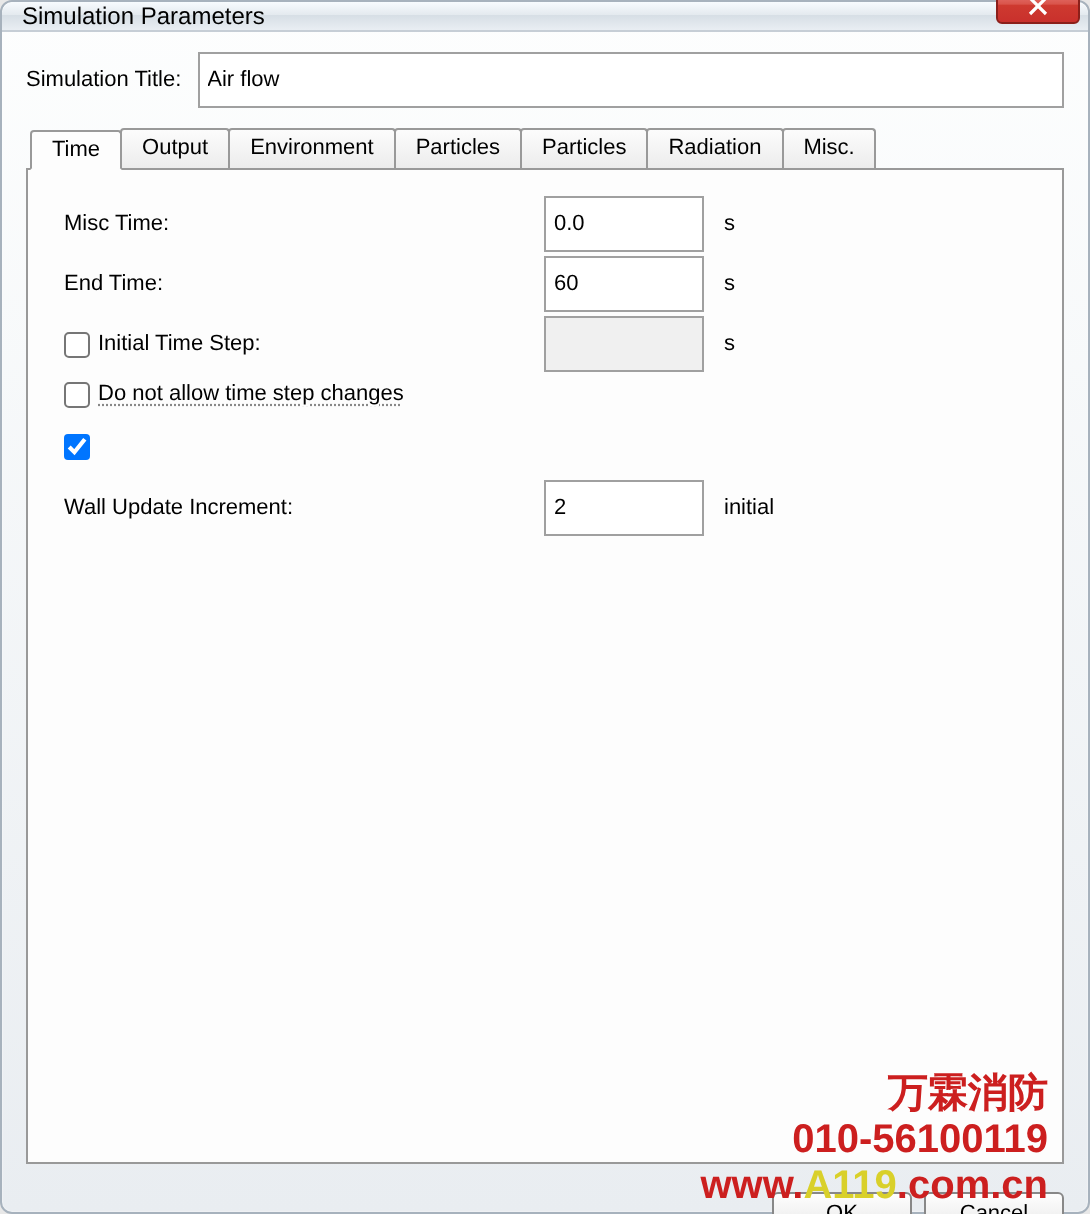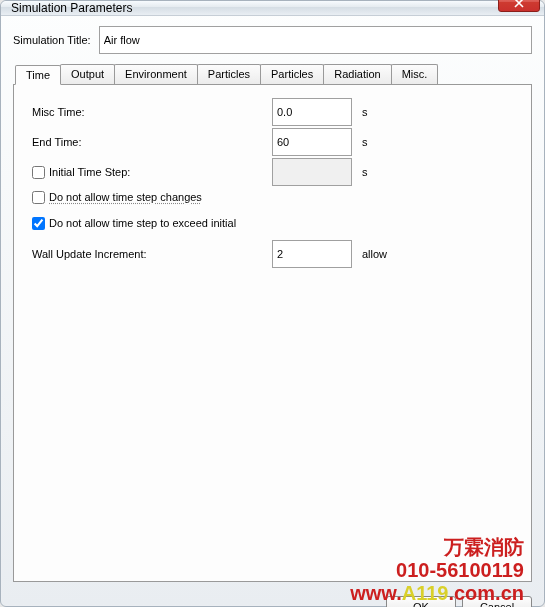--- a/index.html
+++ b/index.html
@@ -90,27 +90,26 @@
           <div class="unit-col">s</div>
         </div>
 
         <div class="check-row link-style">
           <input type="checkbox" style="">
           <span>Do not allow time step changes</span>
         </div>
 
         <div class="check-row">
           <input type="checkbox" checked="" style="">
-          <span>Do not allow time step to exceed initial</span>
         </div>
 
         <div class="form-row">
           <div class="label-col">Wall Update Increment:</div>
           <div class="input-col"><input type="text" class="text-input" value="2" style=""></div>
-          <div class="unit-col">allow</div>
+          <div class="unit-col">initial</div>
         </div>
       </div>
     </div>
   </div>
 
   <div class="button-bar">
     <button class="btn">OK</button>
     <button class="btn">Cancel</button>
   </div>
 

